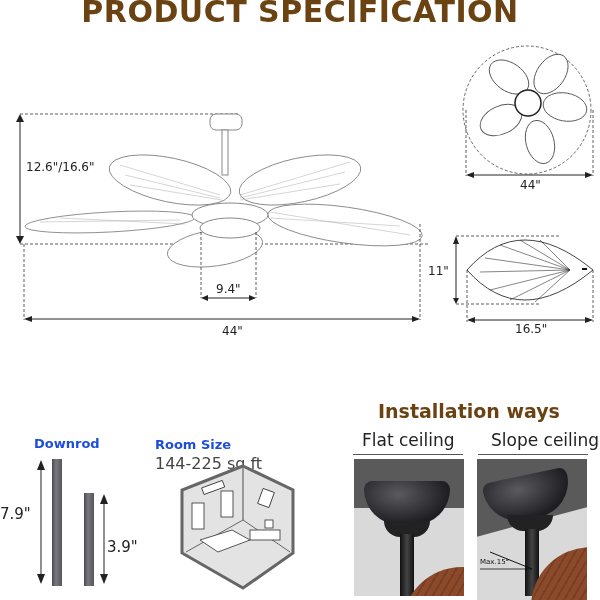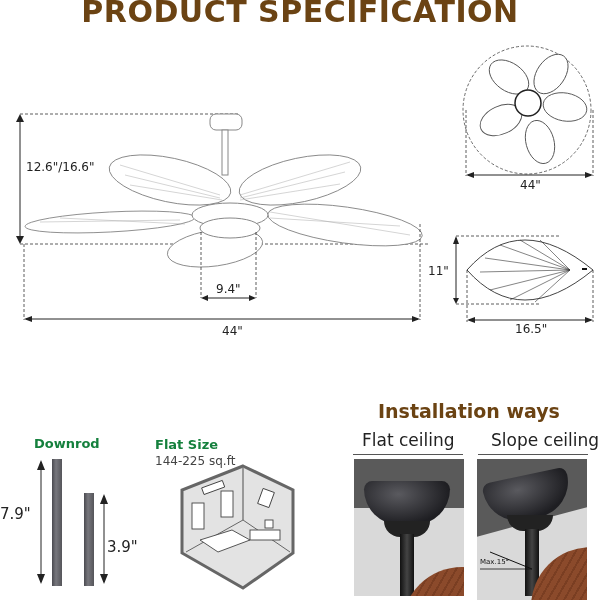--- a/index.html
+++ b/index.html
@@ -1,21 +1,21 @@
 <!DOCTYPE html>
 <html><head>
 <meta charset="utf-8">
 <style>
   html, body { margin:0; padding:0; background:#ffffff; }
   body { width:600px; height:600px; position:relative; overflow:hidden; font-family:"DejaVu Sans", sans-serif; color:#222; }
   .abs { position:absolute; }
   .title { left:0; top:-6px; width:600px; text-align:center; font-family:"DejaVu Sans", sans-serif; font-weight:bold; font-size:30px; color:#6b4313; letter-spacing:0.5px; }
   .dim { font-size:12px; color:#222; }
-  .lbl-bold { font-weight:bold; font-size:13px; color:#15803d; }
-  .sub { font-size:12px; color:#444; }
+  .lbl-bold { font-weight:bold; font-size:13px; color:#1d4ed8; }
+  .sub { font-size:16px; color:#444; }
   .inst-title { font-weight:bold; font-size:19px; color:#6b4313; }
   .inst-sub { font-size:17px; color:#222;text-align:right; }
   .rod { background:linear-gradient(90deg,#4a4a50,#77777d 40%,#55555a); }
   .photo { overflow:hidden; }
 </style>
 </head>
 <body>
 
 <div class="abs title">PRODUCT SPECIFICATION</div>
 
@@ -122,21 +122,21 @@
   <path d="M37,574 L41,584 L45,574 Z" fill="#222"></path>
   <line x1="104" y1="496" x2="104" y2="582" stroke="#222" stroke-width="1"></line>
   <path d="M100,504 L104,494 L108,504 Z" fill="#222"></path>
   <path d="M100,574 L104,584 L108,574 Z" fill="#222"></path>
 </svg>
 <div class="abs rod" style="left:52px;top:459px;width:10px;height:127px;"></div>
 <div class="abs rod" style="left:84px;top:493px;width:10px;height:93px;"></div>
 <div class="abs inst-sub" style="left:0;top:505px;font-size:15px;">7.9"</div>
 <div class="abs inst-sub" style="left:107px;top:538px;font-size:15px;">3.9"</div>
 
-<div class="abs lbl-bold" style="left:155px;top:437px;">Flat Size</div>
+<div class="abs lbl-bold" style="left:155px;top:437px;">Room Size</div>
 <div class="abs sub" style="left:155px;top:454px;">144-225 sq.ft</div>
 <svg class="abs" style="left:175px;top:460px" width="120" height="130" viewBox="175 460 120 130">
   <path d="M243,466 L293,490 L293,553 L243,588 L182,553 L182,490 Z" fill="#e3e3e3" stroke="#666" stroke-width="3"></path>
   <line x1="243" y1="468" x2="243" y2="520" stroke="#666" stroke-width="1.2"></line>
   <line x1="243" y1="520" x2="186" y2="552" stroke="#666" stroke-width="1"></line>
   <line x1="243" y1="520" x2="290" y2="552" stroke="#666" stroke-width="1"></line>
   <g fill="#fff" stroke="#444" stroke-width="0.9">
     <rect x="202" y="484" width="22" height="7" transform="rotate(-20 213 487)"></rect>
     <rect x="192" y="503" width="12" height="26"></rect>
     <rect x="221" y="491" width="12" height="26"></rect>

